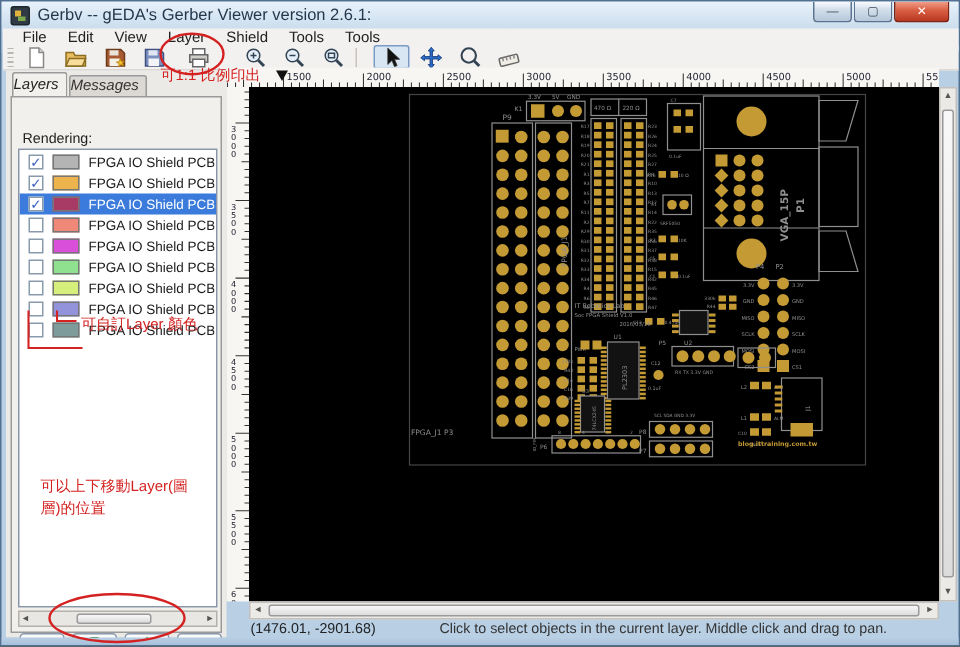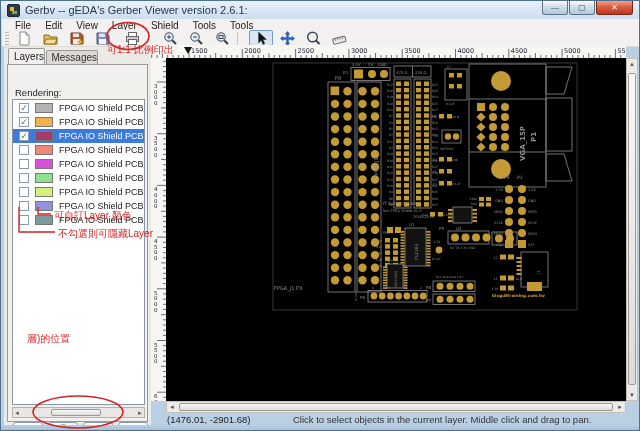--- a/index.html
+++ b/index.html
@@ -27,22 +27,22 @@
   .toolbar{position:absolute;left:1px;top:29px;width:638px;height:17px;background:#f3f1ef;
     display:flex;align-items:center;border-bottom:1px solid #ddd9d5;}
   .tb-grip{width:4px;height:13px;margin-left:3px;margin-right:3px;
     background:repeating-linear-gradient(#b9b5b0 0 1px,#f3f1ef 1px 3px);}
   .tbtn{width:24px;height:16px;display:flex;align-items:center;justify-content:center;
     background:transparent;border:1px solid transparent;padding:0;}
   .tbtn.active{background:#d8e6f4;border:1px solid #7a9cc4;border-radius:2px;}
   .tb-sep{width:1px;height:13px;background:#c9c4bf;margin:0 3px;}
   
   .panel{position:absolute;left:3px;top:46px;width:147px;height:378px;background:#eceae6;}
-  .tab{position:absolute;top:1px;height:16px;font-size:10px;color:#222;text-align:right;
-    border:1px solid #9a9a9a;border-bottom:none;border-radius:2px 2px 0 0;line-height:15px;}
+  .tab{position:absolute;top:1px;height:16px;font-size:10px;color:#222;text-align:left;
+    border:1px solid #9a9a9a;border-bottom:none;border-radius:2px 2px 0 0;line-height:15px;font-style:italic;}
   .tab.active{background:#f2f0ed;z-index:2;}
   .tab.inactive{background:#dcd8d3;height:16px;top:3px;line-height:13px;color:#333;}
   .panel-body{position:absolute;left:3px;top:17px;width:141px;height:358px;
     border:1px solid #9a9a9a;background:#f2f0ed;}
   .rend-label{position:absolute;left:7px;top:22px;font-size:9.5px;color:#222;}
   .combo{position:absolute;background:#d946ef;border:1px solid #8a96a8;font-size:9.5px;color:#111;margin-top:44px;}
   .combo .arrow{position:absolute;right:0;top:0;bottom:0;width:14px;
     background:linear-gradient(#fafbfc,#dde3ea);border-left:1px solid #9aa6b8;
     color:#444;font-size:7px;text-align:center;line-height:14px;}
   .layer-list{position:absolute;left:4px;top:34px;width:133px;height:306px;background:#fff;
@@ -928,20 +928,20 @@
   <svg class="overlay" style="left:104px;top:20px;width:46px;height:30px;">
     <ellipse cx="23" cy="15" rx="21" ry="13.5" fill="none" stroke="#d42222" stroke-width="1.6"></ellipse>
   </svg>
   <span class="note" style="left:106px;top:42px;">可1:1 比例印出</span>
 
   <svg class="overlay" style="left:0;top:190px;width:150px;height:60px;">
     <path d="M37 16 V23 H50" fill="none" stroke="#d42222" stroke-width="1.4"></path>
     <path d="M18 16 V41 H54" fill="none" stroke="#d42222" stroke-width="1.4"></path>
   </svg>
   <span class="note" style="left:53px;top:208px;">可自訂Layer 顏色</span>
-  <span class="note" style="left:57px;top:226px;">不勾選則可隱藏Layer</span>
-
+
+  <span class="note" style="left:26px;top:316px;">可以上下移動Layer(圖</span>
   <span class="note" style="left:26px;top:331px;">層)的位置</span>
   <svg class="overlay" style="left:30px;top:393px;width:94px;height:37px;">
     <ellipse cx="47" cy="18" rx="45" ry="16" fill="none" stroke="#d42222" stroke-width="1.6"></ellipse>
   </svg>
 
 </div>
 
 </body></html>

